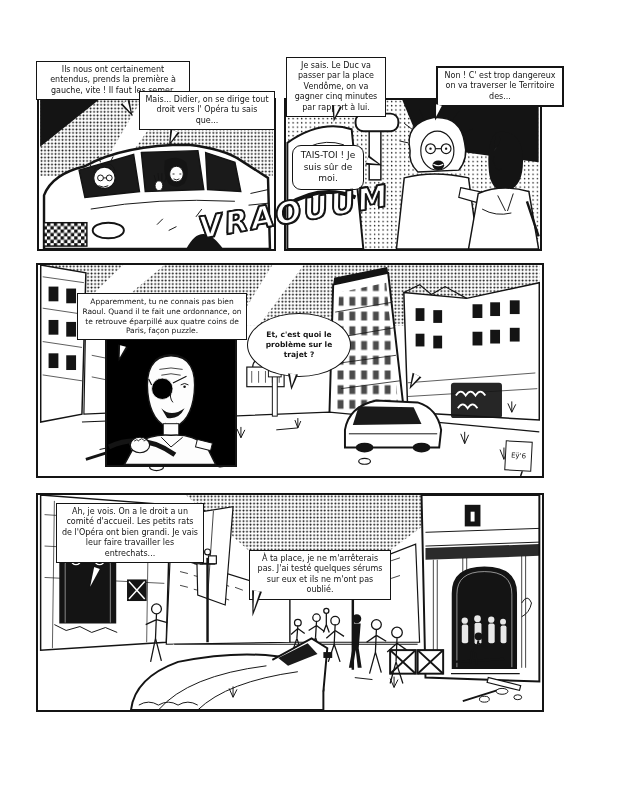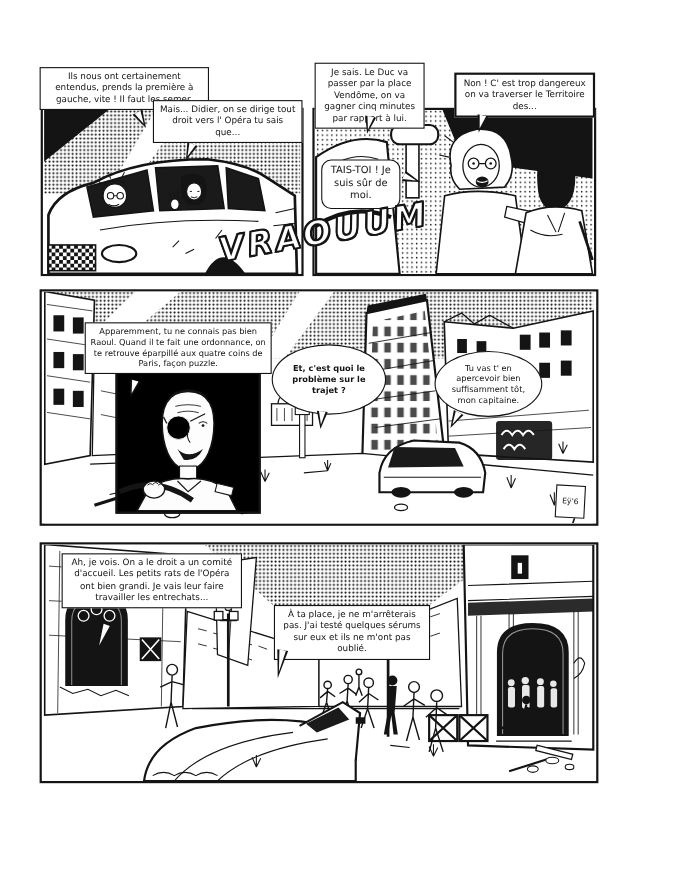--- a/index.html
+++ b/index.html
@@ -377,38 +377,37 @@
 
   <div class="bubble" style="left:36px;top:61px;width:154px;">Ils nous ont certainement entendus, prends la première à gauche, vite ! Il faut les semer.</div>
   <div class="tail" style="left:120px;top:102px;transform:rotate(-28deg);"></div>
 
   <div class="bubble" style="left:139px;top:91px;width:136px;">Mais... Didier, on se dirige tout droit vers l' Opéra tu sais que...</div>
   <div class="tail" style="left:170px;top:131px;transform:rotate(22deg);"></div>
 
   <div class="bubble" style="left:286px;top:57px;width:100px;">Je sais. Le Duc va passer par la place Vendôme, on va gagner cinq minutes par rapport à lui.</div>
   <div class="tail" style="left:332px;top:106px;transform:rotate(12deg);"></div>
 
-  <div class="bubble thick" style="left:413px;top:66px;width:128px;">Non ! C' est trop dangereux on va traverser le Territoire des...</div>
+  <div class="bubble thick" style="left:436px;top:66px;width:128px;">Non ! C' est trop dangereux on va traverser le Territoire des...</div>
   <div class="tail" style="left:434px;top:105px;transform:rotate(14deg);"></div>
 
   <div class="bubble tais" style="left:292px;top:145px;width:72px;">TAIS-TOI ! Je suis sûr de moi.</div>
   <div class="tail" style="left:362px;top:160px;transform:rotate(-70deg);"></div>
 
   <div class="sfx">VRAOUUM</div>
 
   <div class="bubble tiny" style="left:77px;top:293px;width:170px;">Apparemment, tu ne connais pas bien Raoul. Quand il te fait une ordonnance, on te retrouve éparpillé aux quatre coins de Paris, façon puzzle.</div>
   <div class="tail" style="left:118px;top:346px;transform:rotate(16deg);"></div>
 
   <div class="bubble ellipse" style="left:247px;top:313px;width:104px;height:64px;font-weight:bold;">Et, c'est quoi le problème sur le trajet ?</div>
   <div class="tail" style="left:288px;top:374px;transform:rotate(6deg);"></div>
 
-  <div class="bubble ellipse" style="left:395px;top:319px;width:98px;height:60px;">Tu vas t' en apercevoir bien suffisamment tôt, mon capitaine.</div>
   <div class="tail" style="left:412px;top:375px;transform:rotate(28deg);"></div>
 
   <div class="plaque">Eÿ'6</div>
 
-  <div class="bubble" style="left:56px;top:503px;width:164px;">Ah, je vois. On a le droit a un comité d'accueil. Les petits rats de l'Opéra ont bien grandi. Je vais leur faire travailler les entrechats...</div>
+  <div class="bubble" style="left:56px;top:503px;width:148px;">Ah, je vois. On a le droit a un comité d'accueil. Les petits rats de l'Opéra ont bien grandi. Je vais leur faire travailler les entrechats...</div>
   <div class="tail tall" style="left:92px;top:568px;transform:rotate(20deg);"></div>
 
   <div class="bubble" style="left:227px;top:550px;width:142px;margin-left:22px;">À ta place, je ne m'arrêterais pas. J'ai testé quelques sérums sur eux et ils ne m'ont pas oublié.</div>
   <div class="tail tall" style="left:252px;top:591px;transform:rotate(10deg);"></div>
 
 </div>
 
 </body></html>

